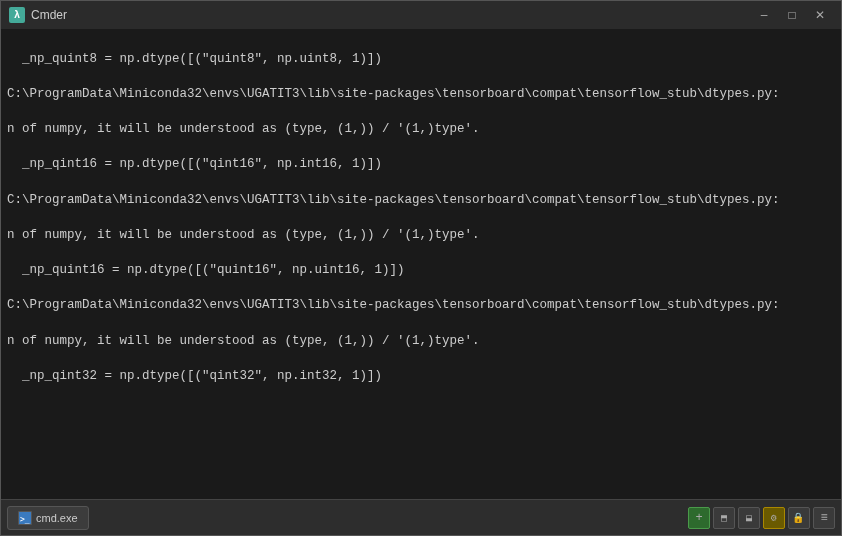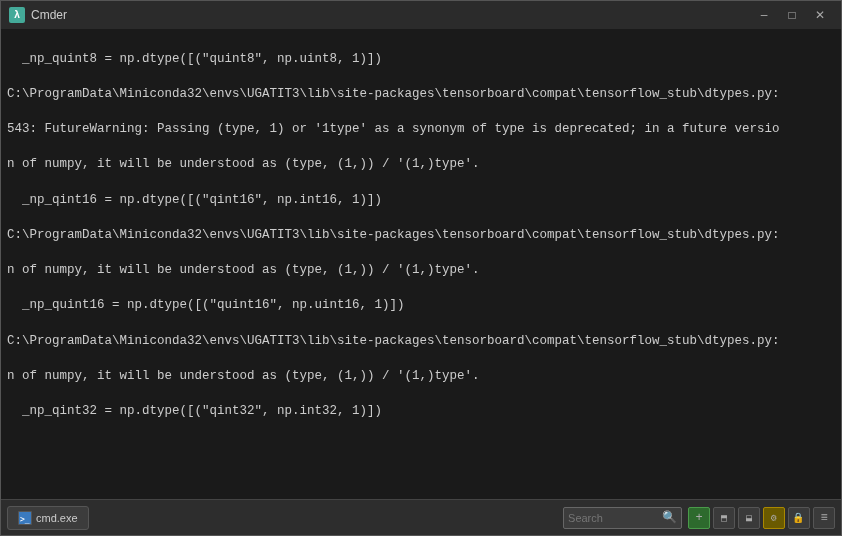--- a/index.html
+++ b/index.html
@@ -200,21 +200,20 @@
     <div class="title-bar-controls">
       <button class="title-btn">–</button>
       <button class="title-btn">□</button>
       <button class="title-btn close">✕</button>
     </div>
   </div>
 
   <div class="terminal-content">
 <span class="terminal-line normal-text">  _np_quint8 = np.dtype([("quint8", np.uint8, 1)])</span>
 <span class="terminal-line normal-text">C:\ProgramData\Miniconda32\envs\UGATIT3\lib\site-packages\tensorboard\compat\tensorflow_stub\dtypes.py:</span>
-<span class="terminal-line normal-text">543: FutureWarning: Passing (type, 1) or '1type' as a synonym of type is deprecated; in a future versio</span>
 <span class="terminal-line normal-text">n of numpy, it will be understood as (type, (1,)) / '(1,)type'.</span>
 <span class="terminal-line normal-text">  _np_qint16 = np.dtype([("qint16", np.int16, 1)])</span>
 <span class="terminal-line normal-text">C:\ProgramData\Miniconda32\envs\UGATIT3\lib\site-packages\tensorboard\compat\tensorflow_stub\dtypes.py:</span>
 <span class="terminal-line normal-text">n of numpy, it will be understood as (type, (1,)) / '(1,)type'.</span>
 <span class="terminal-line normal-text">  _np_quint16 = np.dtype([("quint16", np.uint16, 1)])</span>
 <span class="terminal-line normal-text">C:\ProgramData\Miniconda32\envs\UGATIT3\lib\site-packages\tensorboard\compat\tensorflow_stub\dtypes.py:</span>
 <span class="terminal-line normal-text">n of numpy, it will be understood as (type, (1,)) / '(1,)type'.</span>
 <span class="terminal-line normal-text">  _np_qint32 = np.dtype([("qint32", np.int32, 1)])</span>
 
 
@@ -240,24 +239,20 @@
         <svg width="12" height="12" viewBox="0 0 12 12">
           <rect width="12" height="12" fill="#3a7abf"></rect>
           <text x="1" y="10" font-size="8" fill="white" font-family="monospace">&gt;_</text>
         </svg>
       </div>
       <span>cmd.exe</span>
     </div>
 
     <div class="bottom-spacer"></div>
 
-    <div class="search-box">
-      <input class="search-input" type="text" placeholder="Search" style="">
-      <span class="search-icon">🔍</span>
-    </div>
 
     <div class="bottom-icons">
       <div class="icon-btn green">
         <span>+</span>
       </div>
       <div class="icon-btn">
         <span style="font-size:10px;">⬒</span>
       </div>
       <div class="icon-btn">
         <span style="font-size:10px;">⬓</span>

